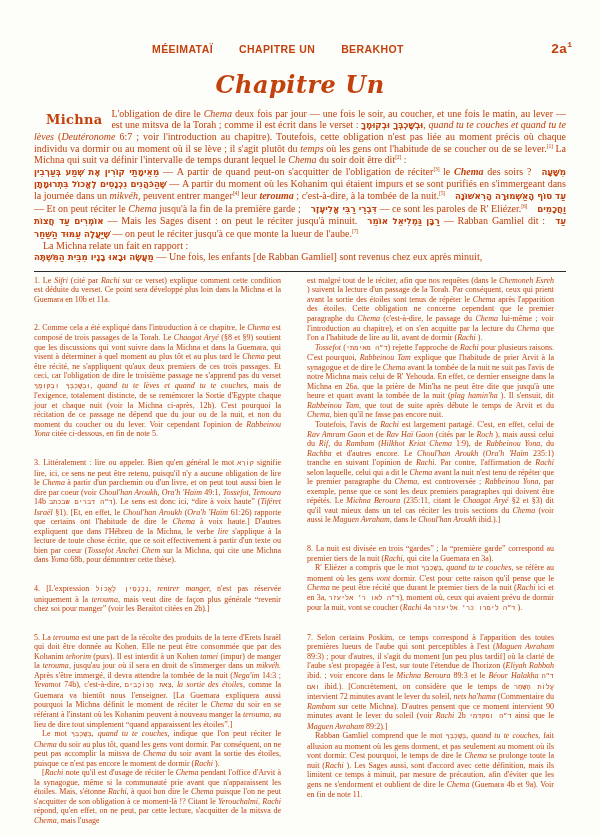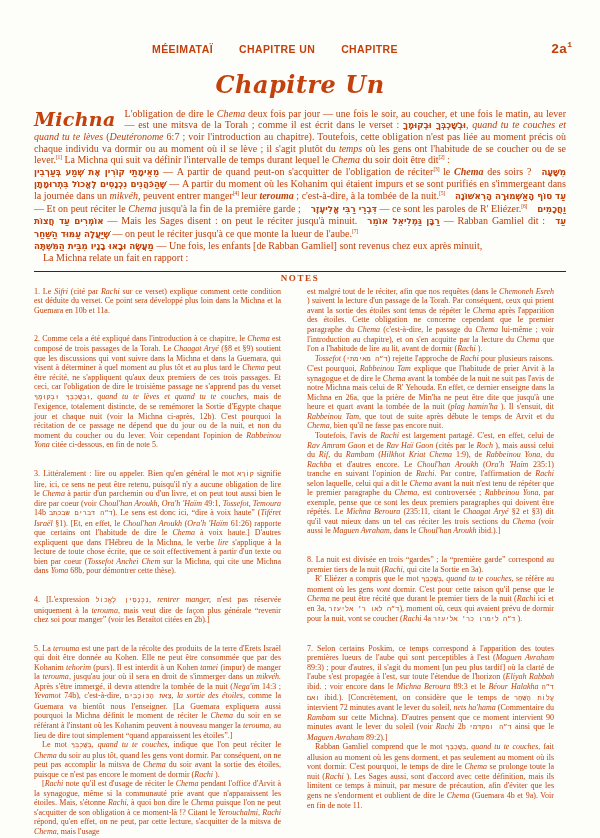--- a/index.html
+++ b/index.html
@@ -20,22 +20,22 @@
     text-align:center;margin:13px 0 0 0;
     font-family:"DejaVu Serif",serif;font-style:italic;font-weight:bold;
     font-size:24px;letter-spacing:.5px;
   }
   
   .michna{
     padding:9px 34px 0 34px;text-align:justify;
     font-size:10px;line-height:11.4px;
   }
   .michna-label{
-    float:left;font-family:"DejaVu Serif",serif;font-style:italic;font-weight:bold;
-    font-size:19px;line-height:21px;margin:1px 9px 0 0;letter-spacing:.3px;
+    float:left;font-family:"DejaVu Serif",serif;font-weight:bold;
+    font-size:13px;line-height:21px;margin:1px 9px 0 12px;letter-spacing:.3px;
   }
   .mp{margin:0;}
   .mp-indent{text-indent:9px;}
   
   .notes-divider{border:none;border-top:1px solid #2a2a2a;margin:7px 34px 0 34px;}
   .notes-heading{text-align:center;font-size:9px;font-weight:bold;letter-spacing:1.6px;margin-top:1px;}
   .notes{display:flex;gap:26px;padding:4px 46px 0 34px;text-align:justify;font-size:8px;line-height:9.55px;}
   .ncol{flex:1;min-width:0;}
   .np{margin:0;}
   .np.gap{margin-top:19px;}
@@ -50,51 +50,50 @@
   .r-s{vertical-align:super;font-size:56%;line-height:0;letter-spacing:-.2px;}
 </style>
 </head>
 <body>
 
 <div class="page">
 
   <div class="running-header">
     <span>MÉEIMATAÏ</span>
     <span>CHAPITRE UN</span>
-    <span>CHAPITRE</span>
+    <span>BERAKHOT</span>
     <span class="folio"><span>2a</span><span class="sup">1</span></span>
   </div>
 
   <h1 class="chapter-title">Chapitre Un</h1>
 
   <div class="michna">
     <span class="michna-label">Michna</span>
     <p class="mp"><span class="r-n">L'obligation de dire le </span><span class="r-i">Chema</span><span class="r-n"> deux fois par jour — une fois le soir, au coucher, et une fois le matin, au lever — est une mitsva de la Torah ; comme il est écrit dans le verset : </span><span class="r-hb">וּבְשָׁכְבְּךָ וּבְקוּמֶךָ</span><span class="r-n">, </span><span class="r-i">quand tu te couches et quand tu te lèves</span><span class="r-n"> (</span><span class="r-i">Deutéronome</span><span class="r-n"> 6:7 ; voir l'introduction au chapitre). Toutefois, cette obligation n'est pas liée au moment précis où chaque individu va dormir ou au moment où il se lève ; il s'agit plutôt du </span><span class="r-i">temps</span><span class="r-n"> où les gens ont l'habitude de se coucher ou de se lever.</span><span class="r-s">[1]</span><span class="r-n"> La Michna qui suit va définir l'intervalle de temps durant lequel le </span><span class="r-i">Chema</span><span class="r-n"> du soir doit être dit</span><span class="r-s">[2]</span><span class="r-n"> :</span></p>
     <p class="mp"><span class="r-hb">מֵאֵימָתַי קוֹרִין אֶת שְׁמַע בְּעַרְבִין</span><span class="r-n"> — </span><span class="r-b">A partir de quand peut-on</span><span class="r-n"> s'acquitter de l'obligation de </span><span class="r-b">réciter</span><span class="r-s">[3]</span><span class="r-n"> le </span><span class="r-bi">Chema</span><span class="r-b"> des soirs ?</span><span class="r-n">  </span><span class="r-hb">מִשָּׁעָה שֶׁהַכֹּהֲנִים נִכְנָסִים לֶאֱכוֹל בִּתְרוּמָתָן</span><span class="r-n"> — </span><span class="r-b">A partir du moment où les Kohanim</span><span class="r-n"> qui étaient impurs et se sont purifiés en s'immergeant dans la journée dans un </span><span class="r-i">mikvéh</span><span class="r-n">, peuvent </span><span class="r-b">entrer manger</span><span class="r-s">[4]</span><span class="r-b"> leur </span><span class="r-bi">terouma</span><span class="r-b"> ;</span><span class="r-n"> c'est-à-dire, à la tombée de la nuit.</span><span class="r-s">[5]</span><span class="r-n">  </span><span class="r-hb">עַד סוֹף הָאַשְׁמוּרָה הָרִאשׁוֹנָה</span><span class="r-n"> — Et on peut réciter le </span><span class="r-i">Chema</span><span class="r-b"> jusqu'à la fin de la première garde ;</span><span class="r-n">  </span><span class="r-hb">דִּבְרֵי רַבִּי אֱלִיעֶזֶר</span><span class="r-n"> — ce sont </span><span class="r-b">les paroles de R' Eliézer.</span><span class="r-s">[6]</span><span class="r-n">  </span><span class="r-hb">וַחֲכָמִים אוֹמְרִים עַד חֲצוֹת</span><span class="r-n"> — </span><span class="r-b">Mais les Sages disent :</span><span class="r-n"> on peut le réciter </span><span class="r-b">jusqu'à minuit.</span><span class="r-n">  </span><span class="r-hb">רַבָּן גַּמְלִיאֵל אוֹמֵר</span><span class="r-n"> — </span><span class="r-b">Rabban Gamliel dit :</span><span class="r-n">  </span><span class="r-hb">עַד שֶׁיַּעֲלֶה עַמּוּד הַשַּׁחַר</span><span class="r-n"> — on peut le réciter </span><span class="r-b">jusqu'à ce que monte la lueur de l'aube.</span><span class="r-s">[7]</span></p>
+    <p class="mp mp-indent"><span class="r-n">La Michna relate un fait en rapport :</span></p>
     <p class="mp"><span class="r-hb">מַעֲשֶׂה וּבָאוּ בָנָיו מִבֵּית הַמִּשְׁתֶּה</span><span class="r-n"> — </span><span class="r-b">Une fois, les enfants [de Rabban Gamliel] sont revenus</span><span class="r-n"> chez eux après minuit,</span></p>
-    <p class="mp mp-indent"><span class="r-n">La Michna relate un fait en rapport :</span></p>
   </div>
 
   <hr class="notes-divider">
-  <div class="notes-heading">NOTES</div>
 
   <div class="notes">
     <div class="ncol">
       <p class="np"><span class="r-n">1. Le </span><span class="r-i">Sifri</span><span class="r-n"> (cité par </span><span class="r-i">Rachi</span><span class="r-n"> sur ce verset) explique comment cette condition est déduite du verset. Ce point sera développé plus loin dans la Michna et la Guemara en 10b et 11a.</span></p>
       <p class="np gap"><span class="r-n">2. Comme cela a été expliqué dans l'introduction à ce chapitre, le </span><span class="r-i">Chema</span><span class="r-n"> est composé de trois passages de la Torah. Le </span><span class="r-i">Chaagat Aryé</span><span class="r-n"> (§8 et §9) soutient que les discussions qui vont suivre dans la Michna et dans la Guemara, qui visent à déterminer à quel moment au plus tôt et au plus tard le </span><span class="r-i">Chema</span><span class="r-n"> peut être récité, ne s'appliquent qu'aux deux premiers de ces trois passages. Et ceci, car l'obligation de dire le troisième passage ne s'apprend pas du verset </span><span class="r-h">וּבְשָׁכְבְּךָ וּבְקוּמֶךָ</span><span class="r-n">, </span><span class="r-i">quand tu te lèves et quand tu te couches,</span><span class="r-n"> mais de l'exigence, totalement distincte, de se remémorer la Sortie d'Egypte chaque jour et chaque nuit (voir la Michna ci-après, 12b). C'est pourquoi la récitation de ce passage ne dépend que du jour ou de la nuit, et non du moment du coucher ou du lever. Voir cependant l'opinion de </span><span class="r-i">Rabbeinou Yona</span><span class="r-n"> citée ci-dessous, en fin de note 5.</span></p>
       <p class="np gap"><span class="r-n">3. Littéralement : lire ou appeler. Bien qu'en général le mot </span><span class="r-h">קוֹרֵא</span><span class="r-n"> signifie lire, ici, ce sens ne peut être retenu, puisqu'il n'y a aucune obligation de lire le </span><span class="r-i">Chema</span><span class="r-n"> à partir d'un parchemin ou d'un livre, et on peut tout aussi bien le dire par coeur (voir </span><span class="r-i">Choul'han Aroukh, Ora'h 'Haïm</span><span class="r-n"> 49:1, </span><span class="r-i">Tossefot, Temoura</span><span class="r-n"> 14b </span><span class="r-h">ד״ה דברים שבכתב</span><span class="r-n">). Le sens est donc ici, “dire à voix haute” (</span><span class="r-i">Tiféret Israël</span><span class="r-n"> §1). [Et, en effet, le </span><span class="r-i">Choul'han Aroukh</span><span class="r-n"> (</span><span class="r-i">Ora'h 'Haïm</span><span class="r-n"> 61:26) rapporte que certains ont l'habitude de dire le </span><span class="r-i">Chema</span><span class="r-n"> à voix haute.] D'autres expliquent que dans l'Hébreu de la Michna, le verbe </span><span class="r-i">lire</span><span class="r-n"> s'applique à la lecture de toute chose écrite, que ce soit effectivement à partir d'un texte ou bien par coeur (</span><span class="r-i">Tossefot Anchei Chem</span><span class="r-n"> sur la Michna, qui cite une Michna dans </span><span class="r-i">Yoma</span><span class="r-n"> 68b, pour démontrer cette thèse).</span></p>
       <p class="np gap"><span class="r-n">4. [L'expression </span><span class="r-h">נִכְנָסִין לֶאֱכוֹל</span><span class="r-n">, </span><span class="r-i">rentrer manger,</span><span class="r-n"> n'est pas réservée uniquement à la </span><span class="r-i">terouma</span><span class="r-n">, mais veut dire de façon plus générale “revenir chez soi pour manger” (voir les Beraïtot citées en 2b).]</span></p>
       <p class="np gap"><span class="r-n">5. La </span><span class="r-i">terouma</span><span class="r-n"> est une part de la récolte des produits de la terre d'Erets Israël qui doit être donnée au Kohen. Elle ne peut être consommée que par des Kohanim </span><span class="r-i">tehorim</span><span class="r-n"> (purs). Il est interdit à un Kohen </span><span class="r-i">tamei</span><span class="r-n"> (impur) de manger la </span><span class="r-i">terouma</span><span class="r-n">, jusqu'au jour où il sera en droit de s'immerger dans un </span><span class="r-i">mikvéh.</span><span class="r-n"> Après s'être immergé, il devra attendre la tombée de la nuit (</span><span class="r-i">Nega'im</span><span class="r-n"> 14:3 ; </span><span class="r-i">Yevamot</span><span class="r-n"> 74b), c'est-à-dire, </span><span class="r-h">צֵאת הַכּוֹכָבִים</span><span class="r-n">, </span><span class="r-i">la sortie des étoiles,</span><span class="r-n"> comme la Guemara va bientôt nous l'enseigner. [La Guemara expliquera aussi pourquoi la Michna définit le moment de réciter le </span><span class="r-i">Chema</span><span class="r-n"> du soir en se référant à l'instant où les Kohanim peuvent à nouveau manger la </span><span class="r-i">terouma</span><span class="r-n">, au lieu de dire tout simplement “quand apparaissent les étoiles”.]</span></p>
       <p class="np ind"><span class="r-n">Le mot </span><span class="r-h">בְּשָׁכְבְּךָ</span><span class="r-n">, </span><span class="r-i">quand tu te couches,</span><span class="r-n"> indique que l'on peut réciter le </span><span class="r-i">Chema</span><span class="r-n"> du soir au plus tôt, quand les gens vont dormir. Par conséquent, on ne peut pas accomplir la mitsva de </span><span class="r-i">Chema</span><span class="r-n"> du soir avant la sortie des étoiles, puisque ce n'est pas encore le moment de dormir (</span><span class="r-i">Rachi</span><span class="r-n"> ).</span></p>
       <p class="np ind"><span class="r-n">[</span><span class="r-i">Rachi</span><span class="r-n"> note qu'il est d'usage de réciter le </span><span class="r-i">Chema</span><span class="r-n"> pendant l'office d'Arvit à la synagogue, même si la communauté prie avant que n'apparaissent les étoiles. Mais, s'étonne </span><span class="r-i">Rachi</span><span class="r-n">, à quoi bon dire le </span><span class="r-i">Chema</span><span class="r-n"> puisque l'on ne peut s'acquitter de son obligation à ce moment-là !? Citant le </span><span class="r-i">Yerouchalmi</span><span class="r-n">, </span><span class="r-i">Rachi</span><span class="r-n"> répond, qu'en effet, on ne peut, par cette lecture, s'acquitter de la mitsva de </span><span class="r-i">Chema</span><span class="r-n">, mais l'usage</span></p>
     </div>
     <div class="ncol">
       <p class="np"><span class="r-n">est malgré tout de le réciter, afin que nos requêtes (dans le </span><span class="r-i">Chemoneh Esreh</span><span class="r-n"> ) suivent la lecture d'un passage de la Torah. Par conséquent, ceux qui prient avant la sortie des étoiles sont tenus de répéter le </span><span class="r-i">Chema</span><span class="r-n"> après l'apparition des étoiles. Cette obligation ne concerne cependant que le premier paragraphe du </span><span class="r-i">Chema</span><span class="r-n"> (c'est-à-dire, le passage du </span><span class="r-i">Chema</span><span class="r-n"> lui-même ; voir l'introduction au chapitre), et on s'en acquitte par la lecture du </span><span class="r-i">Chema</span><span class="r-n"> que l'on a l'habitude de lire au lit, avant de dormir (</span><span class="r-i">Rachi</span><span class="r-n"> ).</span></p>
       <p class="np ind"><span class="r-i">Tossefot</span><span class="r-n"> (</span><span class="r-h">ד״ה מאימתי</span><span class="r-n">) rejette l'approche de </span><span class="r-i">Rachi</span><span class="r-n"> pour plusieurs raisons. C'est pourquoi, </span><span class="r-i">Rabbeinou Tam</span><span class="r-n"> explique que l'habitude de prier Arvit à la synagogue et de dire le </span><span class="r-i">Chema</span><span class="r-n"> avant la tombée de la nuit ne suit pas l'avis de notre Michna mais celui de R' Yehouda. En effet, ce dernier enseigne dans la Michna en 26a, que la prière de Min'ha ne peut être dite que jusqu'à une heure et quart avant la tombée de la nuit (</span><span class="r-i">plag hamin'ha</span><span class="r-n"> ). Il s'ensuit, dit </span><span class="r-i">Rabbeinou Tam</span><span class="r-n">, que tout de suite après débute le temps de Arvit et du </span><span class="r-i">Chema</span><span class="r-n">, bien qu'il ne fasse pas encore nuit.</span></p>
       <p class="np ind"><span class="r-n">Toutefois, l'avis de </span><span class="r-i">Rachi</span><span class="r-n"> est largement partagé. C'est, en effet, celui de </span><span class="r-i">Rav Amram Gaon</span><span class="r-n"> et de </span><span class="r-i">Rav Haï Gaon</span><span class="r-n"> (cités par le </span><span class="r-i">Roch</span><span class="r-n"> ), mais aussi celui du </span><span class="r-i">Rif</span><span class="r-n">, du </span><span class="r-i">Rambam</span><span class="r-n"> (</span><span class="r-i">Hilkhot Kriat Chema</span><span class="r-n"> 1:9), de </span><span class="r-i">Rabbeinou Yona</span><span class="r-n">, du </span><span class="r-i">Rachba</span><span class="r-n"> et d'autres encore. Le </span><span class="r-i">Choul'han Aroukh</span><span class="r-n"> (</span><span class="r-i">Ora'h 'Haïm</span><span class="r-n"> 235:1) tranche en suivant l'opinion de </span><span class="r-i">Rachi</span><span class="r-n">. Par contre, l'affirmation de </span><span class="r-i">Rachi</span><span class="r-n"> selon laquelle, celui qui a dit le </span><span class="r-i">Chema</span><span class="r-n"> avant la nuit n'est tenu de répéter que le premier paragraphe du </span><span class="r-i">Chema</span><span class="r-n">, est controversée ; </span><span class="r-i">Rabbeinou Yona</span><span class="r-n">, par exemple, pense que ce sont les deux premiers paragraphes qui doivent être répétés. Le </span><span class="r-i">Michna Beroura</span><span class="r-n"> (235:11, citant le </span><span class="r-i">Chaagat Aryé</span><span class="r-n"> §2 et §3) dit qu'il vaut mieux dans un tel cas réciter les trois sections du </span><span class="r-i">Chema</span><span class="r-n"> (voir aussi le </span><span class="r-i">Maguen Avraham</span><span class="r-n">, dans le </span><span class="r-i">Choul'han Aroukh</span><span class="r-n"> ibid.).]</span></p>
-      <p class="np gap"><span class="r-n">8. La nuit est divisée en trois “gardes” ; la “première garde” correspond au premier tiers de la nuit (</span><span class="r-i">Rachi</span><span class="r-n">, qui cite la Sortie en 3a).</span></p>
+      <p class="np gap"><span class="r-n">8. La nuit est divisée en trois “gardes” ; la “première garde” correspond au premier tiers de la nuit (</span><span class="r-i">Rachi</span><span class="r-n">, qui cite la Guemara en 3a).</span></p>
       <p class="np ind"><span class="r-n">R' Eliézer a compris que le mot </span><span class="r-h">בְּשָׁכְבְּךָ</span><span class="r-n">, </span><span class="r-i">quand tu te couches</span><span class="r-n">, se réfère au moment où les gens </span><span class="r-i">vont</span><span class="r-n"> dormir. C'est pour cette raison qu'il pense que le </span><span class="r-i">Chema</span><span class="r-n"> ne peut être récité que durant le premier tiers de la nuit (</span><span class="r-i">Rachi</span><span class="r-n"> ici et en 3a, </span><span class="r-h">ד״ה לאו ר' אליעזר</span><span class="r-n">), moment où, ceux qui avaient prévu de dormir pour la nuit, vont se coucher (</span><span class="r-i">Rachi</span><span class="r-n"> 4a </span><span class="r-h">ד״ה לימרו כר' אליעזר</span><span class="r-n"> ).</span></p>
       <p class="np gap"><span class="r-n">7. Selon certains Poskim, ce temps correspond à l'apparition des toutes premières lueurs de l'aube qui sont perceptibles à l'est (</span><span class="r-i">Maguen Avraham</span><span class="r-n"> 89:3) ; pour d'autres, il s'agit du moment [un peu plus tardif] où la clarté de l'aube s'est propagée à l'est, sur toute l'étendue de l'horizon (</span><span class="r-i">Eliyah Rabbah</span><span class="r-n"> ibid. ; voir encore dans le </span><span class="r-i">Michna Beroura</span><span class="r-n"> 89:3 et le </span><span class="r-i">Béour Halakha</span><span class="r-n"> </span><span class="r-h">ד״ה ואם</span><span class="r-n"> ibid.). [Concrètement, on considère que le temps de </span><span class="r-h">עֲלוֹת הַשַּׁחַר</span><span class="r-n"> intervient 72 minutes avant le lever du soleil, </span><span class="r-i">nets ha'hama</span><span class="r-n"> (Commentaire du </span><span class="r-i">Rambam</span><span class="r-n"> sur cette Michna). D'autres pensent que ce moment intervient 90 minutes avant le lever du soleil (voir </span><span class="r-i">Rachi</span><span class="r-n"> 2b </span><span class="r-h">ד״ה ומקדמי</span><span class="r-n"> ainsi que le </span><span class="r-i">Maguen Avraham</span><span class="r-n"> 89:2).]</span></p>
       <p class="np ind"><span class="r-n">Rabban Gamliel comprend que le mot </span><span class="r-h">בְּשָׁכְבְּךָ</span><span class="r-n">, </span><span class="r-i">quand tu te couches</span><span class="r-n">, fait allusion au moment où les gens dorment, et pas seulement au moment où ils vont dormir. C'est pourquoi, le temps de dire le </span><span class="r-i">Chema</span><span class="r-n"> se prolonge toute la nuit (</span><span class="r-i">Rachi</span><span class="r-n"> ). Les Sages aussi, sont d'accord avec cette définition, mais ils limitent ce temps à minuit, par mesure de précaution, afin d'éviter que les gens ne s'endorment et oublient de dire le </span><span class="r-i">Chema</span><span class="r-n"> (Guemara 4b et 9a). Voir en fin de note 11.</span></p>
     </div>
   </div>
 
 </div>
 
 </body></html>

